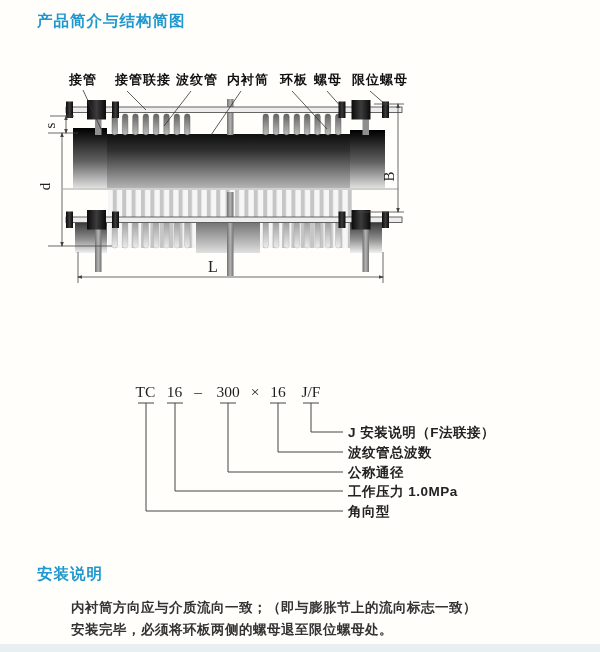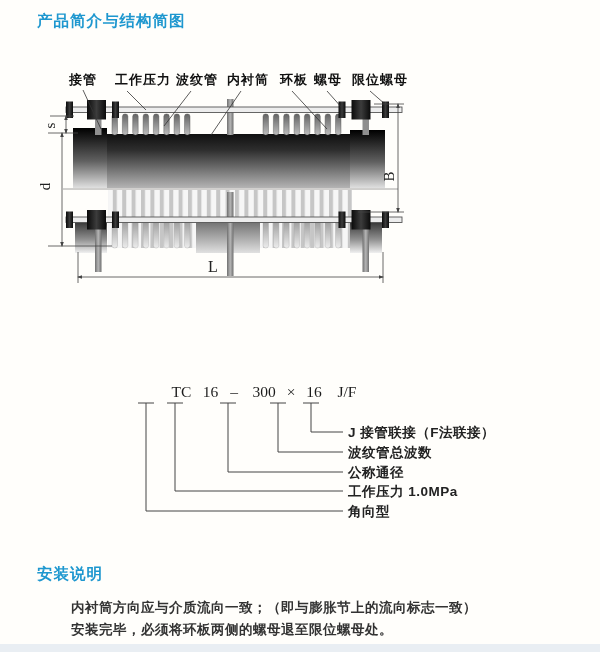--- a/index.html
+++ b/index.html
@@ -24,21 +24,21 @@
   }
   .dim-label{
     position:absolute;
     font-family:"Liberation Serif", serif;
     font-size:15px;color:#222;
   }
   .dim-rot{transform:rotate(-90deg);transform-origin:center;}
   .code-token{
     position:absolute;top:383px;transform:translateX(-50%);
     font-family:"Liberation Serif", serif;
-    font-size:15.5px;color:#1c1c1c;white-space:nowrap;margin-left:36px;
+    font-size:15.5px;color:#1c1c1c;white-space:nowrap;
   }
   .callout-label{
     position:absolute;left:348px;
     font-size:13.5px;font-weight:bold;color:#222;
     white-space:nowrap;line-height:18px;letter-spacing:0.5px;
   }
   .install-line{
     position:absolute;left:55px;
     font-size:13.5px;font-weight:bold;color:#333;
     letter-spacing:0.5px;white-space:nowrap;padding-left:16px;
@@ -220,42 +220,42 @@
       <path d="M175,403 L175,491 L343,491"></path>
       <path d="M228,403 L228,472 L343,472"></path>
       <path d="M278,403 L278,452 L343,452"></path>
       <path d="M311,403 L311,432 L343,432"></path>
     </g>
   </svg>
 
   <div class="sec-title" style="top:11px">产品简介与结构简图</div>
 
   <div class="part-label" style="left:83px">接管</div>
-  <div class="part-label" style="left:143px">工作压力</div>
+  <div class="part-label" style="left:143px">接管联接</div>
   <div class="part-label" style="left:197px">波纹管</div>
   <div class="part-label" style="left:248px">内衬筒</div>
   <div class="part-label" style="left:294px">环板</div>
   <div class="part-label" style="left:328px">螺母</div>
   <div class="part-label" style="left:380px">限位螺母</div>
 
   <div class="dim-label dim-rot" style="left:48px;top:117px">s</div>
   <div class="dim-label dim-rot" style="left:42px;top:178px">d</div>
   <div class="dim-label dim-rot" style="left:384px;top:168px">B</div>
   <div class="dim-label" style="left:208px;top:258px;font-size:16px">L</div>
 
 
   <div class="code-token" style="left:145.5px">TC</div>
   <div class="code-token" style="left:174.5px">16</div>
   <div class="code-token" style="left:198px">–</div>
   <div class="code-token" style="left:228px">300</div>
   <div class="code-token" style="left:255px">×</div>
   <div class="code-token" style="left:278px">16</div>
   <div class="code-token" style="left:311px">J/F</div>
 
-  <div class="callout-label" style="top:424px">J 接管联接（F法联接）</div>
+  <div class="callout-label" style="top:424px">J 安装说明（F法联接）</div>
   <div class="callout-label" style="top:444px">波纹管总波数</div>
   <div class="callout-label" style="top:464px">公称通径</div>
   <div class="callout-label" style="top:483px">工作压力 1.0MPa</div>
   <div class="callout-label" style="top:503px">角向型</div>
 
   <div class="sec-title" style="top:564px">安装说明</div>
   <div class="install-line" style="top:599px">内衬筒方向应与介质流向一致；（即与膨胀节上的流向标志一致）</div>
   <div class="install-line" style="top:621px">安装完毕，必须将环板两侧的螺母退至限位螺母处。</div>
 
   <div class="footer-strip"></div>

